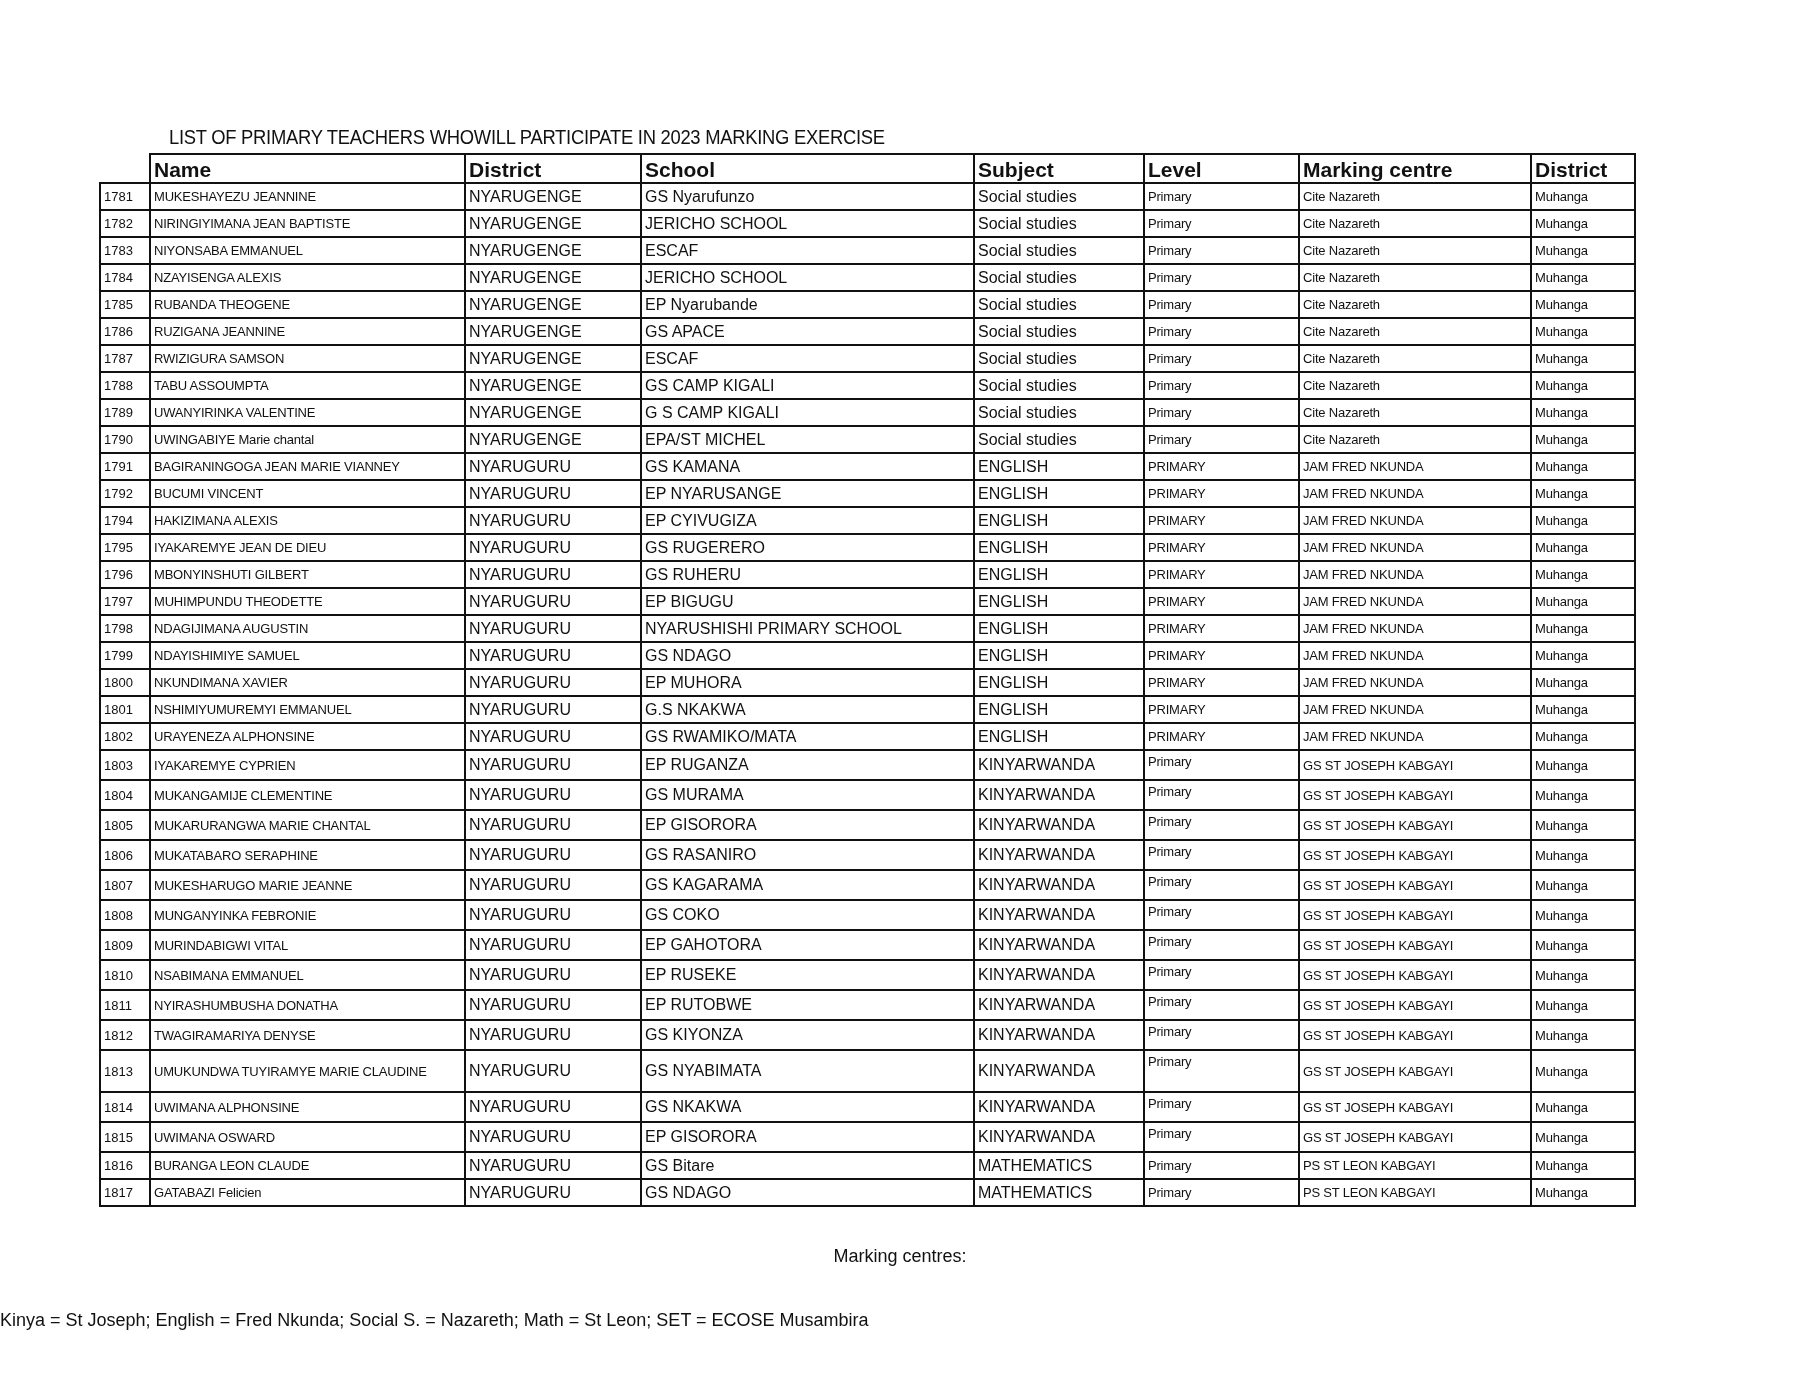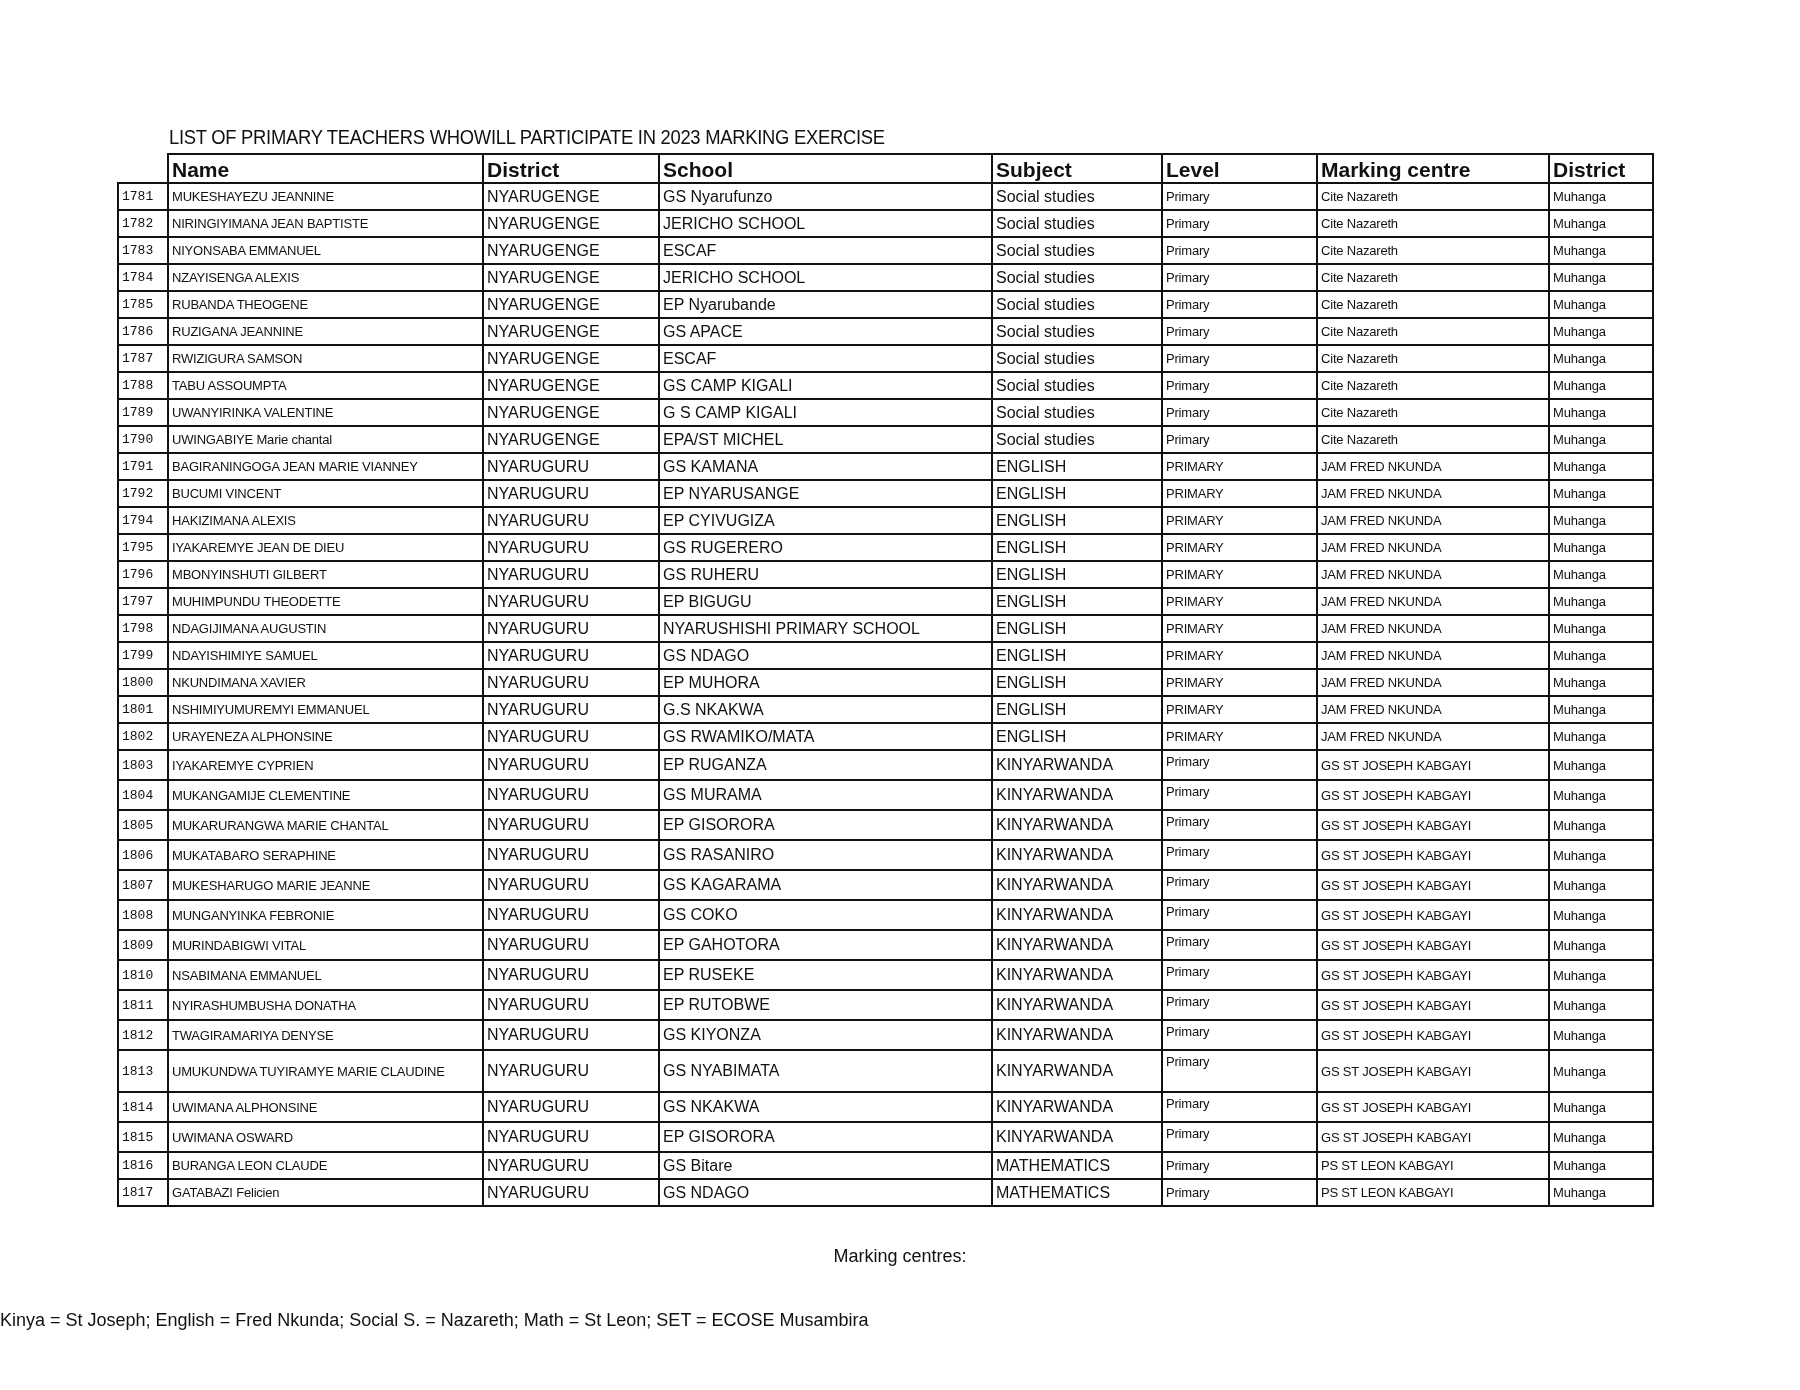--- a/index.html
+++ b/index.html
@@ -4,35 +4,35 @@
 <style>
   html, body { margin: 0; padding: 0; background: #ffffff; }
   body { width: 1800px; height: 1390px; position: relative; overflow: hidden; color: #111; }
   .title {
     position: absolute; left: 169px; top: 126px;
     font-family: "Liberation Sans Narrow", "Liberation Sans", sans-serif;
     font-size: 20px; letter-spacing: -0.3px; white-space: nowrap; color: #111;
     transform: scaleX(0.92); transform-origin: left top;
   }
   table.sheet {
-    position: absolute; left: 117px; top: 153px;
+    position: absolute; left: 99px; top: 153px;
     border-collapse: collapse; table-layout: fixed;
   }
   table.sheet td, table.sheet th {
     border: 2px solid #111; padding: 0 3px; overflow: hidden; white-space: nowrap;
     text-align: left; vertical-align: middle;
   }
   table.sheet th {
     font-family: "Liberation Sans", sans-serif; font-weight: bold; font-size: 21px;
     height: 25px; padding-top: 2px; color: #111;
   }
   th.blank { border: none !important; border-bottom: 2px solid #111 !important; }
   td.num {
     border-right: 2px solid #111; text-align: right; padding: 0 2px 0 0;
-    font-family: Liberation Mono, monospace; font-size: 13px; vertical-align: bottom; padding-bottom: 4px;
+    font-family: Liberation Sans, sans-serif; font-size: 13px; vertical-align: bottom; padding-bottom: 4px;
   }
   tr.row td { height: 25px; }
   tr.row.tall td { height: 37px; }
   td.narrow {
     font-family: "Liberation Sans", sans-serif; font-size: 13px; letter-spacing: -0.2px;
   }
   td.arial { font-family: "Liberation Sans", sans-serif; font-size: 16px; }
   td.lvl { vertical-align: bottom; padding-bottom: 3px; }
   td.lvl.top { vertical-align: top; padding-top: 3px; padding-bottom: 0; }
   td.mark { vertical-align: top; padding-top: 4px; border-radius: 10px; }

